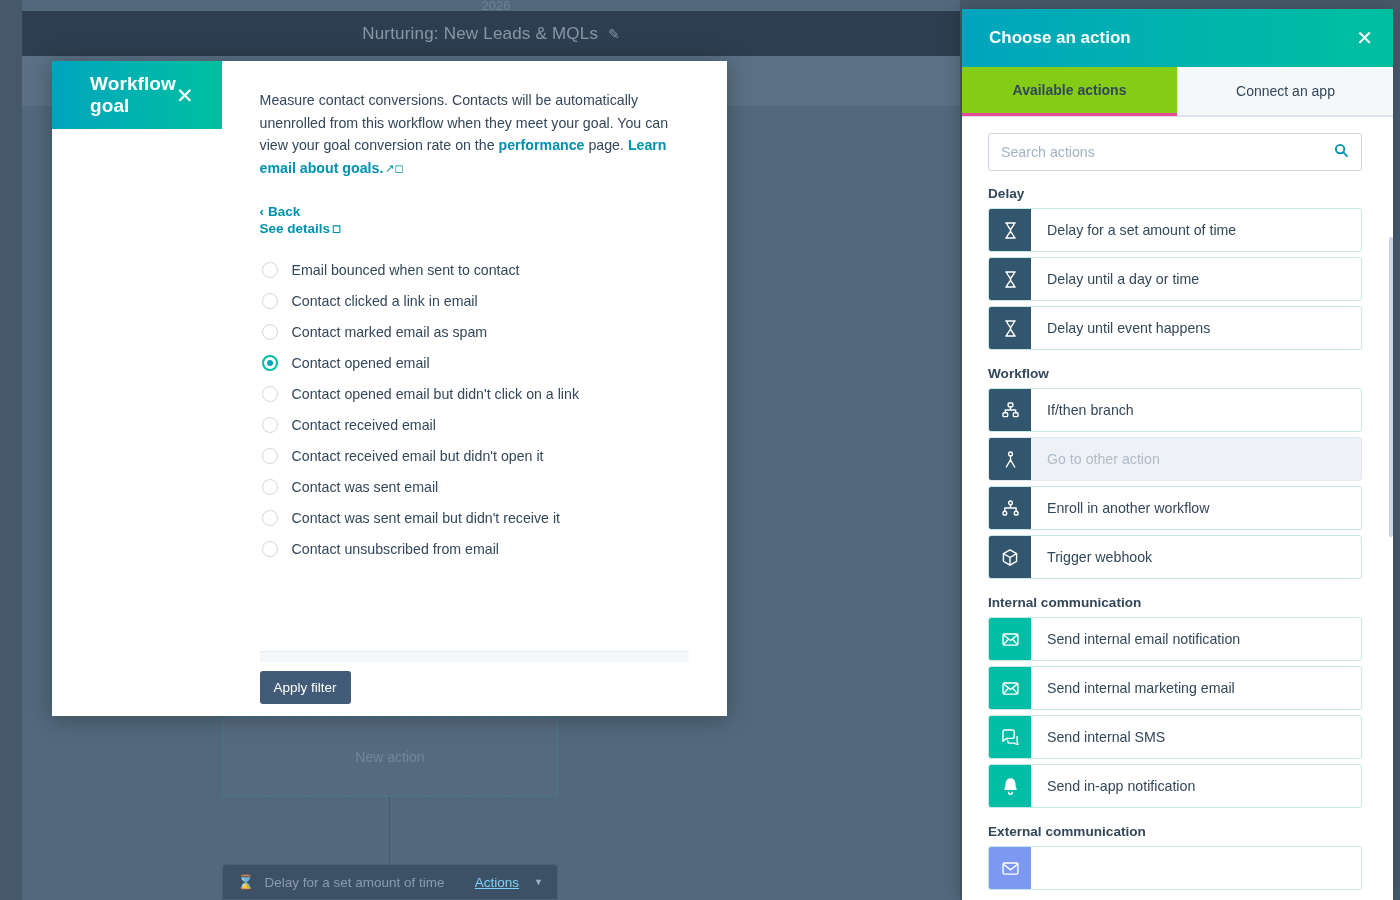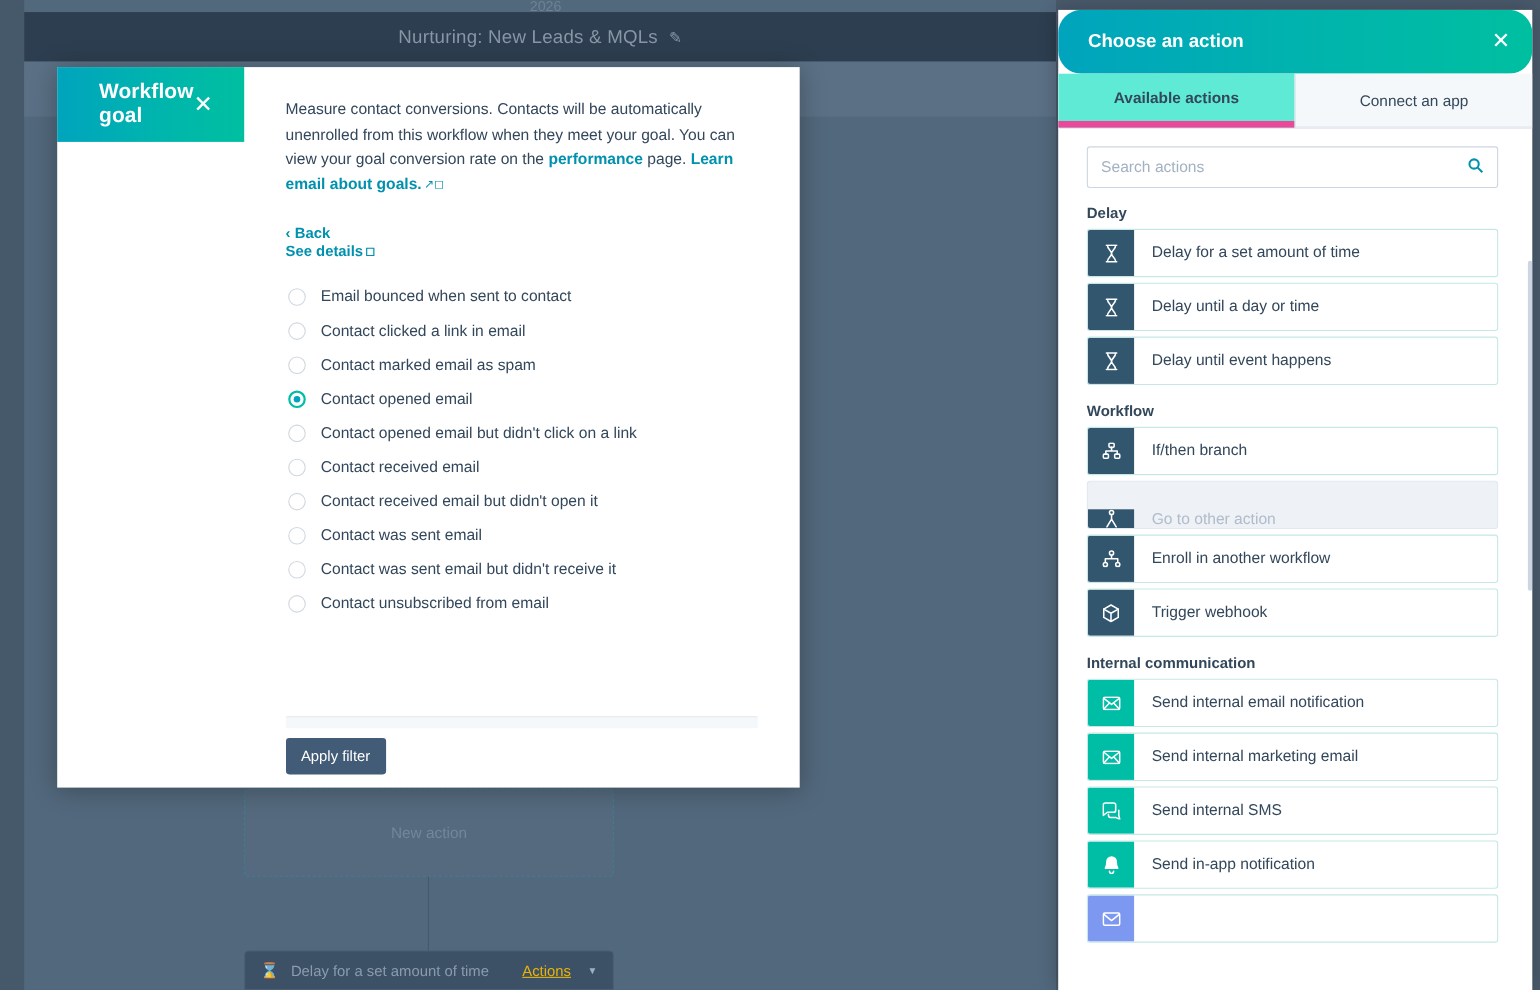--- a/index.html
+++ b/index.html
@@ -39,21 +39,21 @@
     background: rgba(255,255,255,0.02);
   }
   .bg-connector { position: absolute; left: 389px; top: 797px; width: 1px; height: 68px; background: #45596c; }
   .bg-delaycard {
     position: absolute; left: 222px; top: 864px; width: 336px; height: 36px;
     background: #3c5066; border: 1px solid #4a5f73; border-radius: 4px 4px 0 0;
     display: flex; align-items: center; padding: 0 14px; gap: 10px;
   }
   .bg-delaycard .glyph { color: #7b8fa3; font-size: 14px; }
   .bg-delaycard .lbl { color: #8a9cae; font-size: 13.5px; flex: 1; }
-  .bg-delaycard .act { color: #eab308; font-size: 13.5px; text-decoration: underline; }
+  .bg-delaycard .act { color: #7dd3fc; font-size: 13.5px; text-decoration: underline; }
   .bg-delaycard .caret { color: #9fb0c0; font-size: 9px; margin-left: 5px; }
 
   
   .modal {
     position: absolute; left: 52px; top: 61px; width: 675px; height: 655px;
     background: #fff; box-shadow: 0 2px 22px rgba(0,0,0,.28);
     display: flex; 
   }
   .modal-head {
     height: 68px; flex: 0 0 68px;
@@ -100,31 +100,31 @@
 
   
   .panel {
     position: absolute; left: 962px; top: 9px; width: 431px; height: 891px;
     background: #fff; box-shadow: -2px 0 16px rgba(0,0,0,.22);
     display: flex; flex-direction: column; overflow: hidden;
   }
   .panel-head {
     flex: 0 0 58px; height: 58px;
     background: linear-gradient(90deg, #00a4bd 0%, #00b3ae 50%, #00bfa0 100%);
-    display: flex; align-items: center; padding: 0 20px 0 27px; border-radius: 21px;
+    display: flex; align-items: center; padding: 0 20px 0 27px;
   }
   .panel-head h2 { color: #fff; font-size: 17px; font-weight: bold; flex: 1; }
   .panel-x { color: #fff; font-size: 20px; line-height: 1; cursor: pointer; font-weight: 300; }
 
   .tabs { flex: 0 0 50px; display: flex; border-bottom: 1px solid #dfe3eb; background: #fff; }
   .tab {
     flex: 1; display: flex; align-items: center; justify-content: center;
     font-size: 14px; cursor: pointer;
   }
-  .tab.active { background: #5eead4; color: #33475b; font-weight: bold; border-bottom: 6px solid #ec4899; }
+  .tab.active { background: #84cc16; color: #33475b; font-weight: bold; border-bottom: 3px solid #ec4899; }
   .tab.inactive { background: #f5f8fa; color: #33475b; border-left: 1px solid #dfe3eb; border-bottom: 1px solid #dfe3eb; }
 
   .panel-scroll { flex: 1; overflow: hidden; position: relative; padding: 0 0 0 0; }
   .search-wrap { padding: 16px 31px 4px 26px; }
   .search-box {
     height: 38px; border: 1px solid #cbd6e2; border-radius: 3px;
     display: flex; align-items: center; padding: 0 12px;
   }
   .search-input {
     flex: 1; border: none; outline: none; font-size: 14.2px; color: #33475b;
@@ -135,21 +135,21 @@
 
   .group-title {
     padding: 11px 26px 7px 26px; color: #33475b; font-size: 13.6px; font-weight: bold;
   }
   .action-list { padding: 0 31px 0 26px; }
   .action-item {
     display: flex; align-items: stretch; height: 44px; margin-bottom: 5px;
     border: 1px solid #c5e8e6; border-radius: 3px; background: #fff; cursor: pointer;
     overflow: hidden;
   }
-  .action-item.disabled { border-color: #e3e8ef; background: #eef1f6; cursor: default; align-items: flex-end; }
+  .action-item.disabled { border-color: #e3e8ef; background: #eef1f6; cursor: default; }
   .ai-icon {
     flex: 0 0 42px; display: flex; align-items: center; justify-content: center;
     color: #fff;
   }
   .ai-icon svg { display: block; }
   .ai-label { flex: 1; display: flex; align-items: center; padding-left: 16px; font-size: 14.2px; color: #33475b; }
   .action-item.disabled .ai-label { color: #b0bcca; }
 
   .panel-vscroll {
     position: absolute; right: 0; top: 0; width: 4px; height: 891px;
@@ -375,20 +375,21 @@
             <div class="action-item">
               <div class="ai-icon" style="background: rgb(0, 189, 165);">
                 <svg width="15" height="17" viewBox="0 0 16 18" stroke="#fff" fill="none" stroke-width="1.5" stroke-linecap="round" stroke-linejoin="round">
                   <path d="M8 1a4.5 4.5 0 0 0-4.5 4.5C3.5 10 2 12 2 12h12s-1.5-2-1.5-6.5A4.5 4.5 0 0 0 8 1z" fill="#fff" stroke="#fff"></path>
                   <path d="M6 15a2 2 0 0 0 4 0"></path>
                 </svg>
               </div>
               <div class="ai-label">Send in-app notification</div>
             </div>
           </div>
+          <div class="group-title">External communication</div>
           <div class="action-list">
             <div class="action-item">
               <div class="ai-icon" style="background: rgb(124, 152, 240);">
                 <svg width="17" height="13" viewBox="0 0 18 14" stroke="#fff" fill="none" stroke-width="1.5" stroke-linecap="round" stroke-linejoin="round">
                   <rect x="1" y="1" width="16" height="12" rx="1.5"></rect>
                   <path d="M1.5 2.5 9 8.5l7.5-6"></path>
                 </svg>
               </div>
               <div class="ai-label"></div>
             </div>

